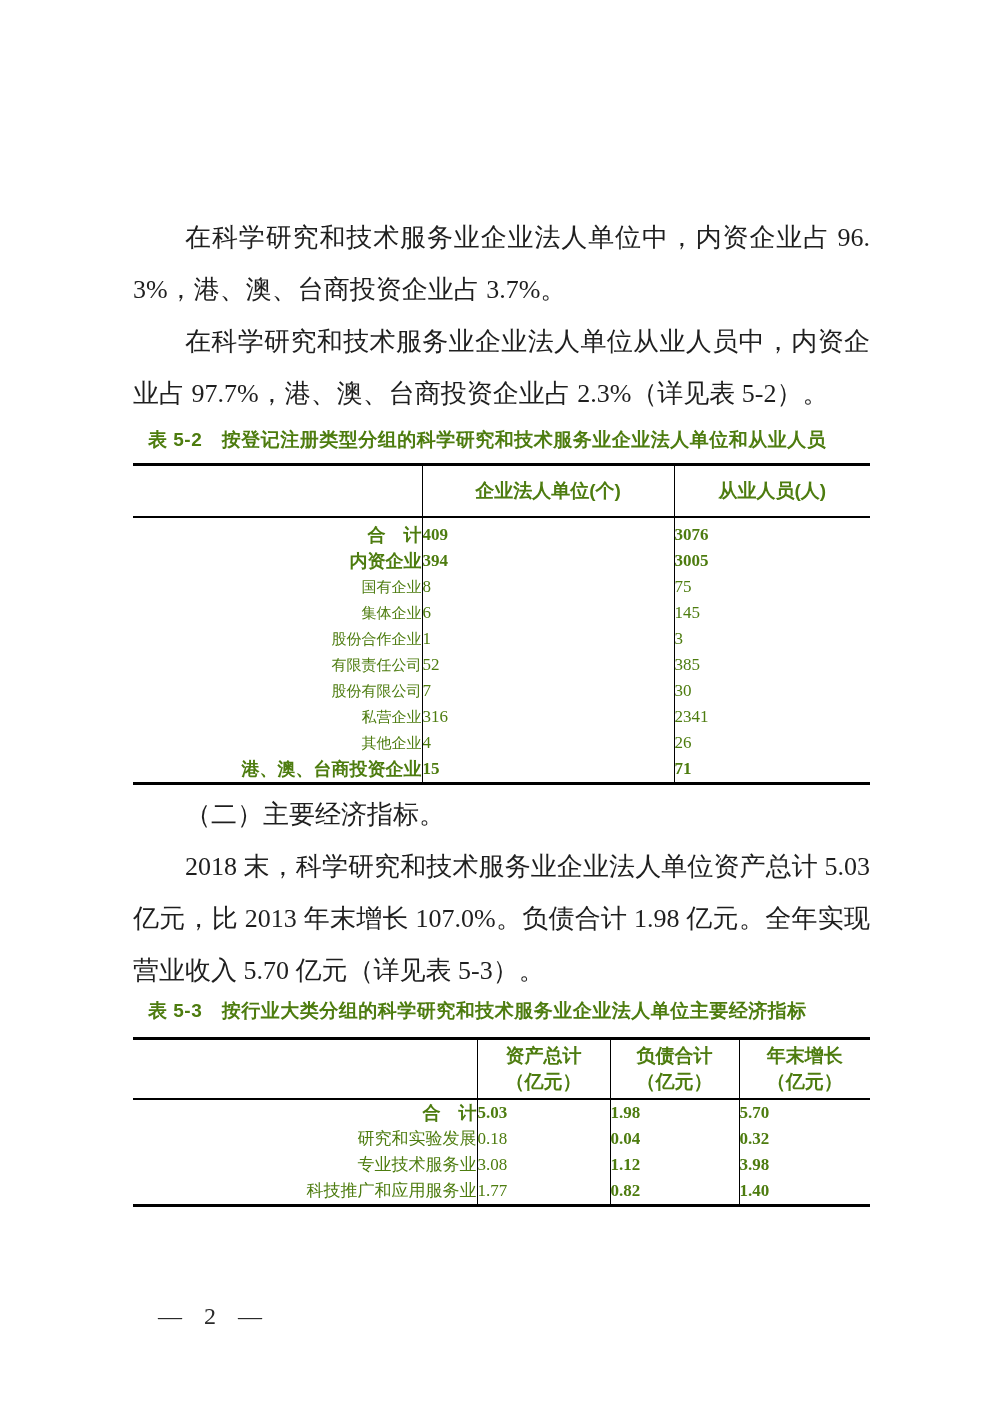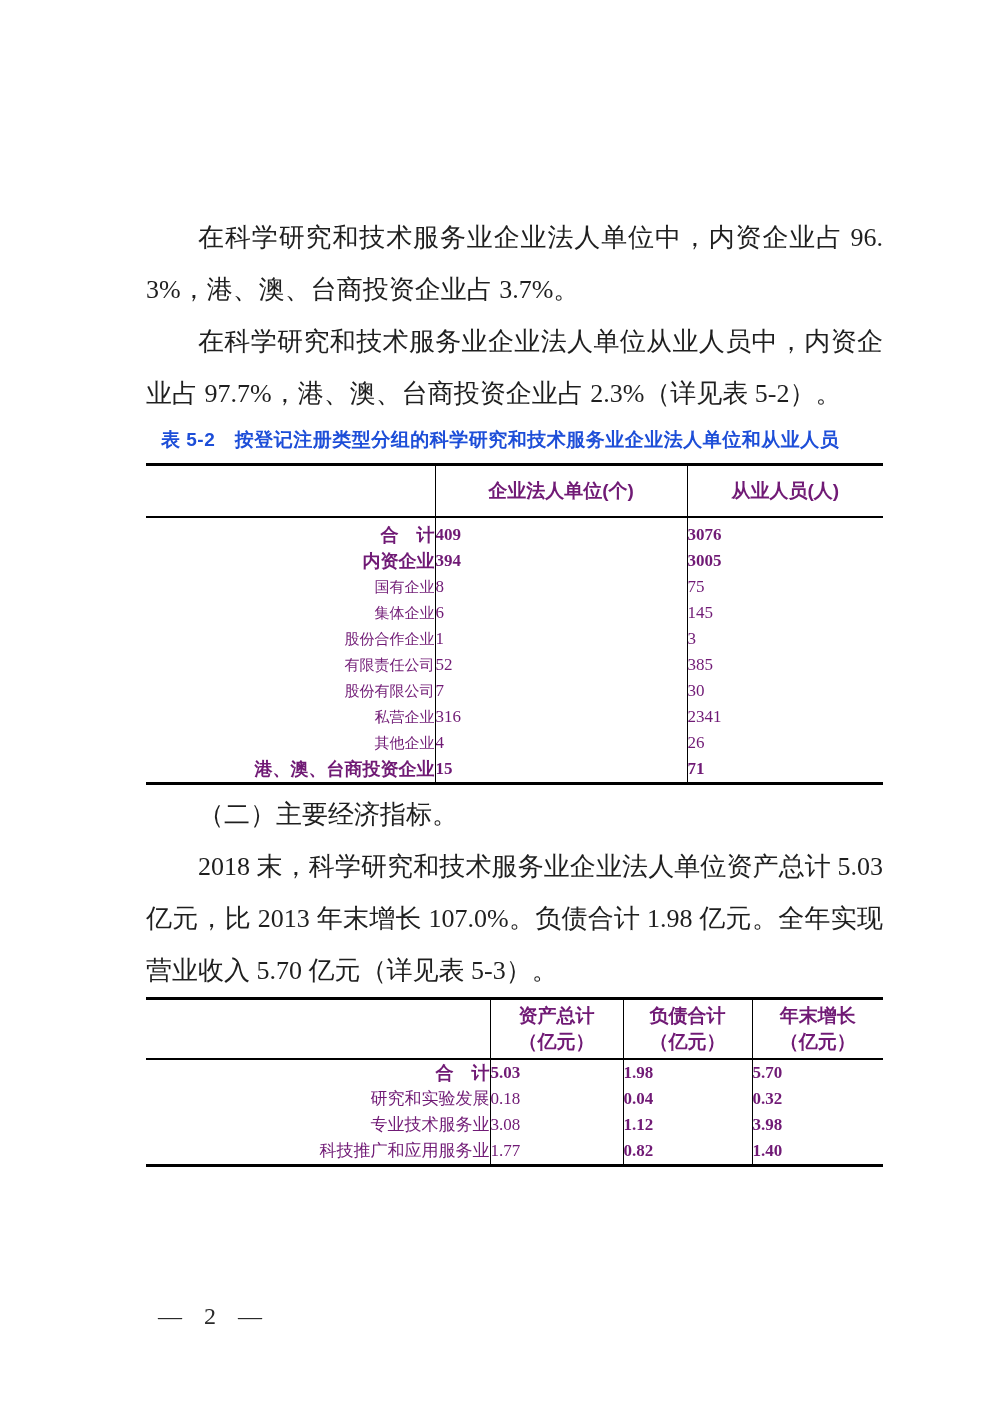--- a/index.html
+++ b/index.html
@@ -6,21 +6,21 @@
   body {
     width: 1000px; height: 1414px;
     background: #ffffff;
     color: #1f1f1f;
     font-family: "Liberation Serif", "DejaVu Serif", serif;
     position: relative;
     overflow: hidden;
   }
   .content {
     position: absolute;
-    left: 146px; top: 212px;
+    left: 133px; top: 212px;
     width: 737px;
   }
   .para {
     margin: 0;
     font-size: 26px;
     line-height: 52px;
     text-align: justify;
     text-justify: inter-character;
     text-indent: 2em;
     word-break: break-all;
@@ -29,34 +29,34 @@
     margin: 4px 0 0 0;
     font-size: 26px;
     line-height: 52px;
     text-indent: 2em;
   }
   .tbl-title {
     font-family: "Liberation Sans", "DejaVu Sans", sans-serif;
     font-weight: bold;
     font-size: 19px;
     line-height: 28px;
-    color: #1d4ed8;
+    color: #4d7c0f;
     padding-left: 15px;
     letter-spacing: 0.5px;
   }
   .tbl-title.t52 { margin-top: 6px; margin-bottom: 9px; }
   .tbl-title.t53 { margin-top: 0;  margin-bottom: 12px; }
 
   table.stat {
     width: 737px;
     border-collapse: collapse;
     table-layout: fixed;
     border-top: 3px solid #000;
     border-bottom: 3px solid #000;
-    color: #701a75;
+    color: #4d7c0f;
   }
   table.stat th {
     font-family: "Liberation Sans", "DejaVu Sans", sans-serif;
     font-weight: bold;
     font-size: 19px;
     border-bottom: 2px solid #000;
     text-align: center;
     padding: 0;
   }
   table.t52 th { height: 50px; }
@@ -167,20 +167,21 @@
         <td>15</td>
         <td>71</td>
       </tr>
     </tbody>
   </table>
 
   <p class="section-heading">（二）主要经济指标。</p>
 
   <p class="para">2018 末，科学研究和技术服务业企业法人单位资产总计 5.03 亿元，比 2013 年末增长 107.0%。负债合计 1.98 亿元。全年实现营业收入 5.70 亿元（详见表 5-3）。</p>
 
+  <div class="tbl-title t53">表 5-3　按行业大类分组的科学研究和技术服务业企业法人单位主要经济指标</div>
 
   <table class="stat t53">
     <colgroup>
         <col style="width:344px">
         <col style="width:133px">
         <col style="width:129px">
         <col style="width:131px">
       </colgroup>
     <thead>
       <tr>

